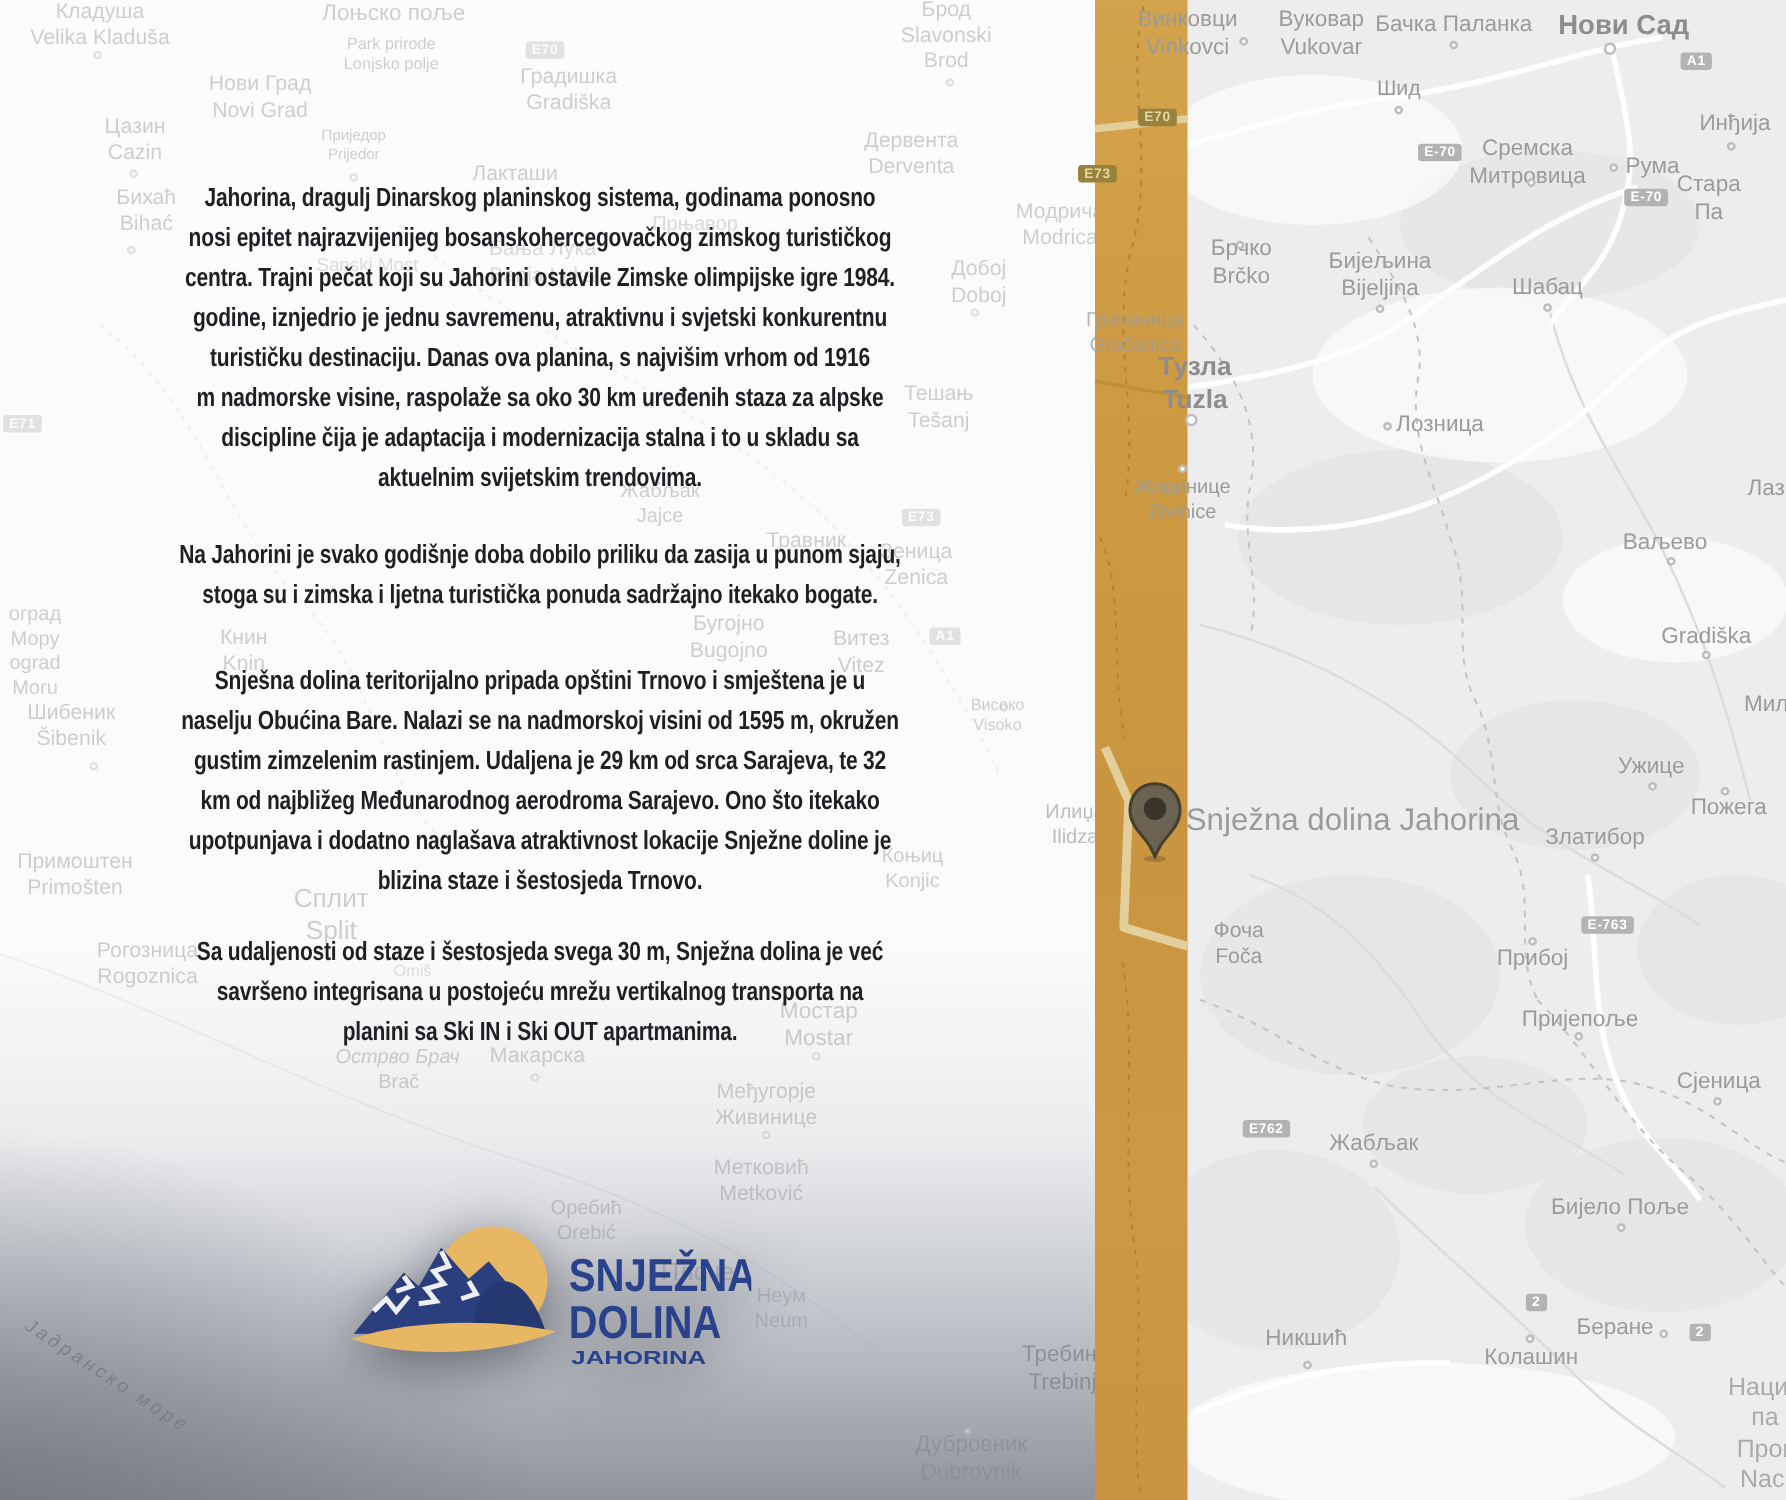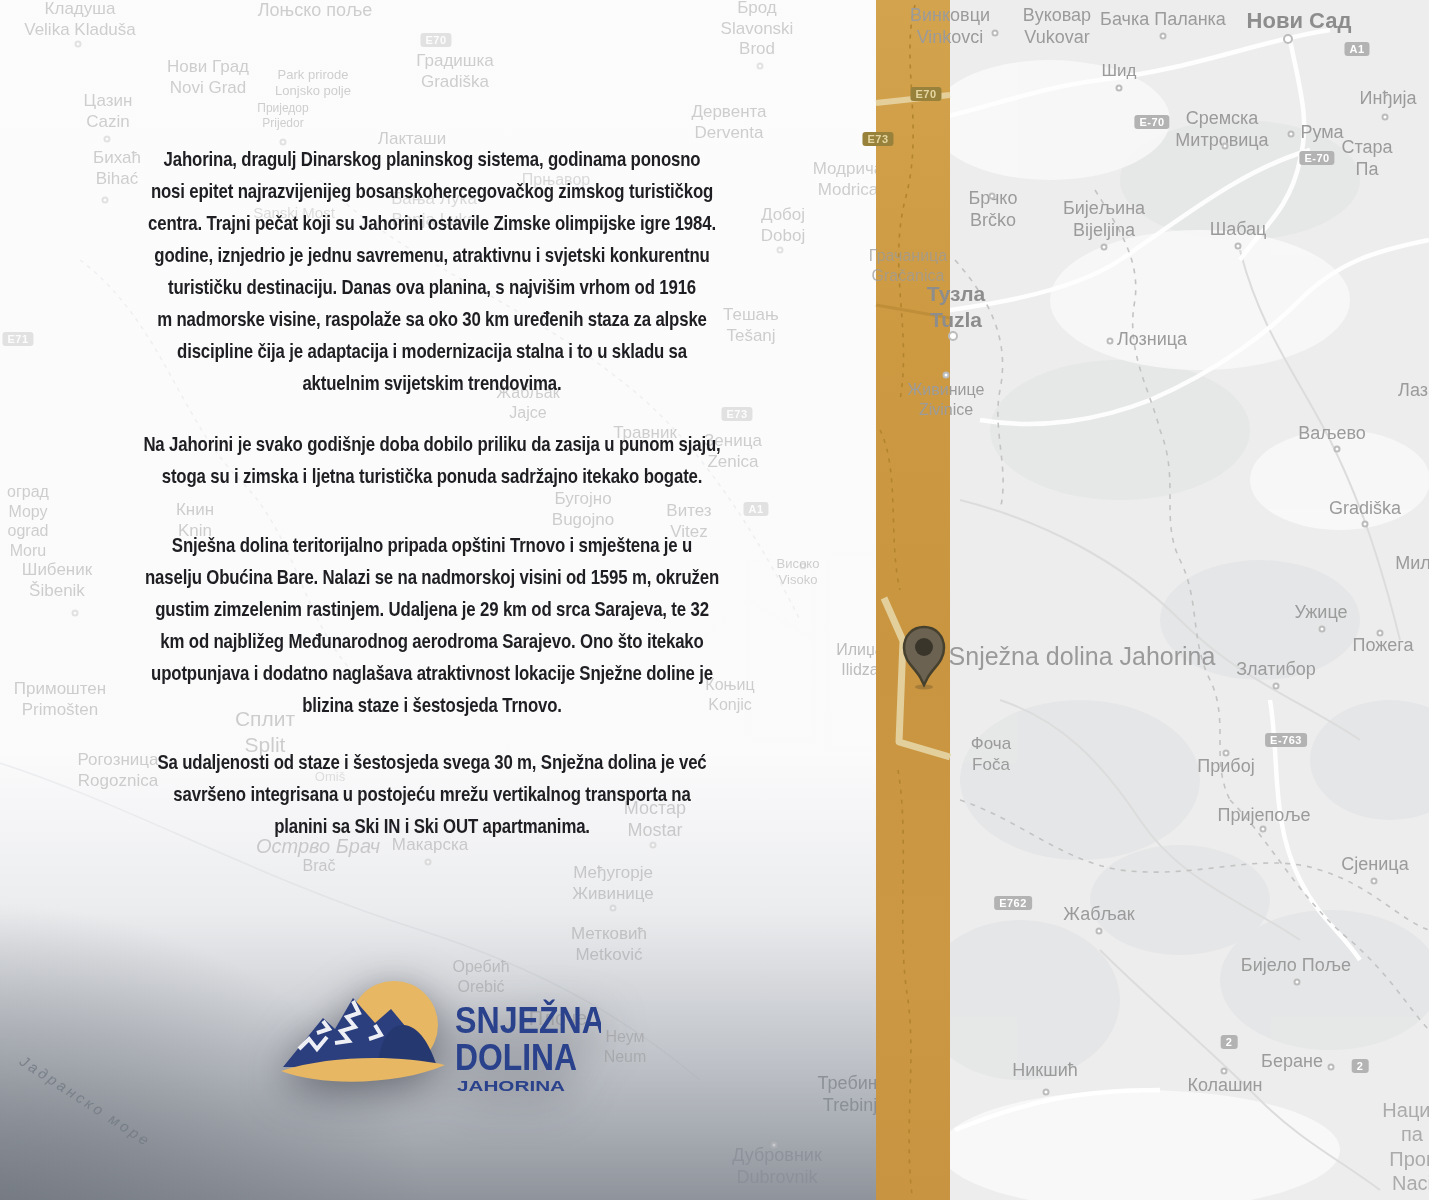--- a/index.html
+++ b/index.html
@@ -111,21 +111,21 @@
       <g stroke="#9aa0a8" stroke-width="1.5" fill="none" opacity="0.13">
         <path d="M -10 760 C 120 800 260 880 420 930 C 560 975 640 1030 700 1080"></path>
         <path d="M 320 180 C 400 260 520 300 620 380 C 700 440 760 540 800 620" stroke-dasharray="4 5"></path>
         <path d="M 80 260 C 160 320 180 420 240 480 C 300 540 300 620 360 680" stroke-dasharray="4 5"></path>
       </g>
     </svg>
     <div id="panel-ghosts">
         <span class="lbl ghost" style="font-size: 17px; left: 80px; top: 20px;">Кладуша
 Velika Kladuša</span>
         <span class="lbl ghost" style="font-size: 18px; left: 315px; top: 11px;">Лоњско поље</span>
-        <span class="lbl ghost" style="font-size: 13px; left: 313px; top: 43px; margin-top: 40px;">Park prirode
+        <span class="lbl ghost" style="font-size: 13px; left: 313px; top: 43px;">Park prirode
 Lonjsko polje</span>
         <span class="lbl ghost" style="font-size: 17px; left: 455px; top: 72px;">Градишка
 Gradiška</span>
         <span class="lbl ghost" style="font-size: 17px; left: 208px; top: 78px;">Нови Град
 Novi Grad</span>
         <span class="lbl ghost" style="font-size: 17px; left: 108px; top: 112px;">Цазин
 Cazin</span>
         <span class="lbl ghost" style="font-size: 12px; left: 283px; top: 116px;">Приједор
 Prijedor</span>
         <span class="lbl ghost" style="font-size: 17px; left: 412px; top: 139px;">Лакташи</span>
@@ -143,30 +143,30 @@
 Moru</span>
         <span class="lbl ghost" style="font-size: 17px; left: 57px; top: 581px;">Шибеник
 Šibenik</span>
         <span class="lbl ghost" style="font-size: 17px; left: 60px; top: 700px;">Примоштен
 Primošten</span>
         <span class="lbl ghost" style="font-size: 17px; left: 118px; top: 771px;">Рогозница
 Rogoznica</span>
         <span class="lbl ghost" style="font-size: 21px; left: 265px; top: 732px; text-align: center;">Сплит
 Split</span>
         <span class="lbl ghost" style="font-size: 13px; opacity: 0.25; left: 330px; top: 777px;">Omiš</span>
-        <span class="lbl ghost" style="font-size: 20px; font-style: italic; left: 318px; top: 846px;">Острво Брач</span>
+        <span class="lbl ghost" style="font-size: 16px; font-style: italic; left: 318px; top: 846px;">Острво Брач</span>
         <span class="lbl ghost" style="font-size: 16px; left: 319px; top: 866px;">Brač</span>
         <span class="lbl ghost" style="font-size: 17px; left: 430px; top: 845px;">Макарска</span>
         <span class="lbl ghost" style="font-size: 18px; left: 655px; top: 820px;">Мостар
 Mostar</span>
         <span class="lbl ghost" style="font-size: 17px; left: 613px; top: 884px;">Међугорје
 Живинице</span>
         <span class="lbl ghost" style="font-size: 17px; left: 609px; top: 945px;">Метковић
 Metković</span>
-        <span class="lbl ghost" style="font-size: 16px; left: 469px; top: 977px; margin-left: 12px;">Оребић
+        <span class="lbl ghost" style="font-size: 16px; left: 469px; top: 977px;">Оребић
 Orebić</span>
         <span class="lbl ghost" style="font-size: 20px; left: 545px; top: 1018px; margin-left: 13px;">Плоче</span>
         <span class="lbl ghost" style="font-size: 16px; left: 625px; top: 1047px;">Неум
 Neum</span>
         <span class="lbl ghost" style="font-size: 16px; left: 730px; top: 695px;">Коњиц
 Konjic</span>
         <span class="lbl ghost" style="font-size: 16px; opacity: 0.55; left: 860px; top: 660px;">Илиџа
 Ilidza</span>
         <span class="lbl ghost" style="font-size: 16px; left: 528px; top: 403px;">Жабљак
 Jajce</span>

